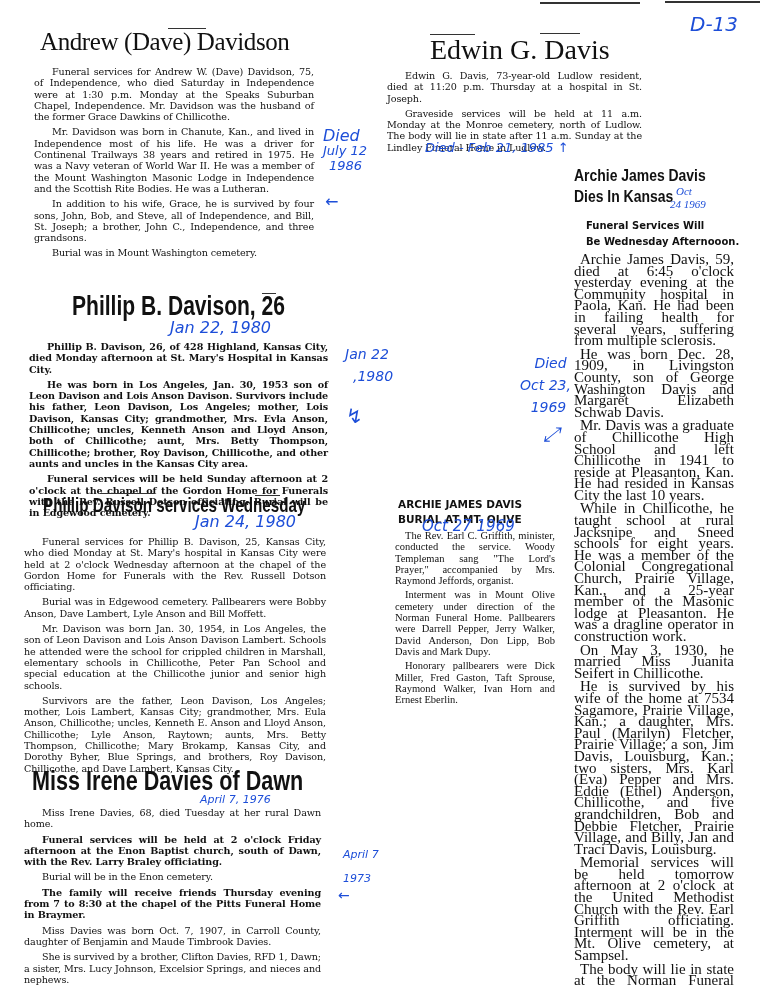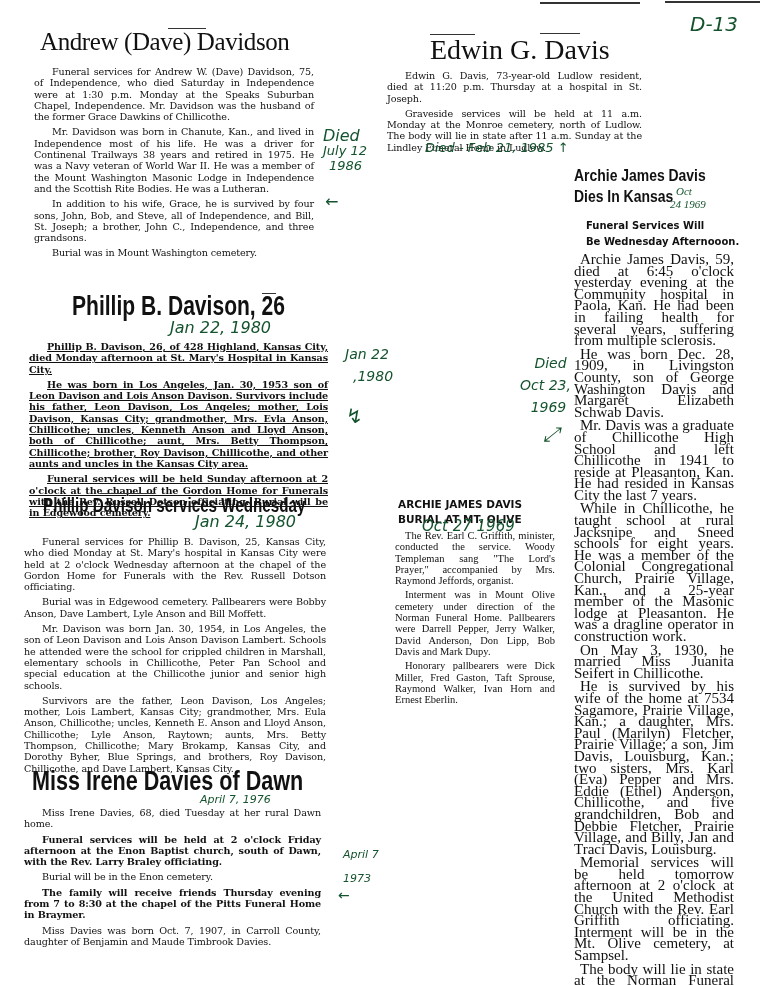--- a/index.html
+++ b/index.html
@@ -1,21 +1,21 @@
 <!DOCTYPE html>
 <html><head>
 <meta charset="utf-8">
 <style>
   html, body { margin: 0; padding: 0; }
   body {
     width: 760px; height: 985px; background: #ffffff; position: relative; overflow: hidden;
     color: #111; font-family: "DejaVu Serif", serif;
   }
   .abs { position: absolute; }
-  .hw { font-family: "DejaVu Sans", sans-serif; font-style: italic; color: #14532d; font-weight: 300; }
+  .hw { font-family: "DejaVu Sans", sans-serif; font-style: italic; color: #1d4ed8; font-weight: 300; }
   .body-text { font-family: "DejaVu Serif", serif; font-size: 9.6px; line-height: 11.3px; text-align: justify; letter-spacing: -0.1px; }
   .body-text p { margin: 4px; text-indent: 18px; }
   .cond { font-family: "Liberation Sans", sans-serif; font-weight: bold; transform-origin: left top; }
   .serif-head { font-family: "Liberation Serif", serif; }
   .rule { position: absolute; height: 1px; background: #333; }
   .archie-col { font-family: "Liberation Serif", serif; font-size: 15px; line-height: 11.6px; text-align: justify; }
   .archie-col p { margin: 0 0 2px 0; text-indent: 6px; }
   .burial-col { font-family: "Liberation Serif", serif; font-size: 10.5px; line-height: 11.3px; text-align: justify; }
   .burial-col p { margin: 0 0 3px 0; text-indent: 10px; }
 </style>
@@ -64,35 +64,35 @@
     <div style="padding-left:6px;">Oct</div>
     <div>24 1969</div>
   </div>
   <div class="abs" style="left:586px;top:218px;font-family:'DejaVu Sans',sans-serif;font-weight:bold;font-size:10px;line-height:16px;white-space:nowrap;">
     <div>Funeral Services Will</div>
     <div>Be Wednesday Afternooon.</div>
   </div>
   <div class="abs archie-col" style="left:574px;top:254px;width:160px;">
     <p>Archie James Davis, 59, died at 6:45 o'clock yesterday evening at the Community hospital in Paola, Kan. He had been in failing health for several years, suffering from multiple sclerosis.</p>
     <p>He was born Dec. 28, 1909, in Livingston County, son of George Washington Davis and Margaret Elizabeth Schwab Davis.</p>
-    <p>Mr. Davis was a graduate of Chillicothe High School and left Chillicothe in 1941 to reside at Pleasanton, Kan. He had resided in Kansas City the last 7 years.</p>
+    <p>Mr. Davis was a graduate of Chillicothe High School and left Chillicothe in 1941 to reside at Pleasanton, Kan. He had resided in Kansas City the last 10 years.</p>
     <p>While in Chillicothe, he taught school at rural Jacksnipe and Sneed schools for eight years. He was a member of the Colonial Congregational Church, Prairie Village, Kan., and a 25-year member of the Masonic lodge at Pleasanton. He was a dragline operator in construction work.</p>
     <p>On May 3, 1930, he married Miss Juanita Seifert in Chillicothe.</p>
     <p>He is survived by his wife of the home at 7534 Sagamore, Prairie Village, Kan.; a daughter, Mrs. Paul (Marilyn) Fletcher, Prairie Village; a son, Jim Davis, Louisburg, Kan.; two sisters, Mrs. Karl (Eva) Pepper and Mrs. Eddie (Ethel) Anderson, Chillicothe, and five grandchildren, Bob and Debbie Fletcher, Prairie Village, and Billy, Jan and Traci Davis, Louisburg.</p>
     <p>Memorial services will be held tomorrow afternoon at 2 o'clock at the United Methodist Church with the Rev. Earl Griffith officiating. Interment will be in the Mt. Olive cemetery, at Sampsel.</p>
     <p>The body will lie in state at the Norman Funeral Home until 12:30 tomorrow at which time it will be taken to the church until the funeral hour. The casket will be closed at 1:55 o'clock and will not be reopened.</p>
     <p>The family will receive friends and relatives this evening from 7:30 to 8:30 o'clock at the funeral home.</p>
   </div>
 </section>
 
 <section>
   <div class="rule" style="left:262px;top:293px;width:14px;"></div>
   <h1 class="abs cond" style="left:72px;top:291px;margin:0;font-size:27px;transform:scaleX(0.78);white-space:nowrap;">Phillip B. Davison, 26</h1>
   <div class="abs hw" style="left:170px;top:318px;font-size:16px;white-space:nowrap;">Jan 22, 1980</div>
-  <div class="abs body-text" style="left:25px;top:337px;width:307px;font-weight:bold;text-decoration:underline;">
+  <div class="abs body-text" style="left:25px;top:337px;width:307px;font-weight:bold;">
     <p>Phillip B. Davison, 26, of 428 Highland, Kansas City, died Monday afternoon at St. Mary's Hospital in Kansas City.</p>
     <p>He was born in Los Angeles, Jan. 30, 1953 son of Leon Davison and Lois Anson Davison. Survivors include his father, Leon Davison, Los Angeles; mother, Lois Davison, Kansas City; grandmother, Mrs. Evla Anson, Chillicothe; uncles, Kenneth Anson and Lloyd Anson, both of Chillicothe; aunt, Mrs. Betty Thompson, Chillicothe; brother, Roy Davison, Chillicothe, and other aunts and uncles in the Kansas City area.</p>
     <p>Funeral services will be held Sunday afternoon at 2 o'clock at the chapel of the Gordon Home for Funerals with the Rev. Russell Dotson officiating. Burial will be in Edgewood cemetery.</p>
   </div>
   <div class="abs hw" style="left:345px;top:343px;font-size:14px;line-height:22px;">
     <div>Jan 22</div>
     <div style="padding-left:8px;">,1980</div>
   </div>
   <div class="abs hw" style="left:346px;top:404px;font-size:20px;">↯</div>
 </section>
@@ -132,19 +132,20 @@
 
 <section>
   <h1 class="abs cond" style="left:32px;top:766px;margin:0;font-size:27px;transform:scaleX(0.8);white-space:nowrap;">Miss Irene Davies of Dawn</h1>
   <div class="abs hw" style="left:200px;top:793px;font-size:11px;white-space:nowrap;">April 7, 1976</div>
   <div class="abs body-text" style="left:20px;top:803px;width:305px;">
     <p>Miss Irene Davies, 68, died Tuesday at her rural Dawn home.</p>
     <p style="font-weight:bold;">Funeral services will be held at 2 o'clock Friday afternoon at the Enon Baptist church, south of Dawn, with the Rev. Larry Braley officiating.</p>
     <p>Burial will be in the Enon cemetery.</p>
     <p style="font-weight:bold;">The family will receive friends Thursday evening from 7 to 8:30 at the chapel of the Pitts Funeral Home in Braymer.</p>
     <p>Miss Davies was born Oct. 7, 1907, in Carroll County, daughter of Benjamin and Maude Timbrook Davies.</p>
+    <p>She is survived by a brother, Clifton Davies, RFD 1, Dawn; a sister, Mrs. Lucy Johnson, Excelsior Springs, and nieces and nephews.</p>
   </div>
   <div class="abs hw" style="left:343px;top:843px;font-size:11px;line-height:24px;">
     <div>April 7</div>
     <div>1973</div>
   </div>
   <div class="abs hw" style="left:338px;top:887px;font-size:14px;">←</div>
 </section>
 
 </body></html>

